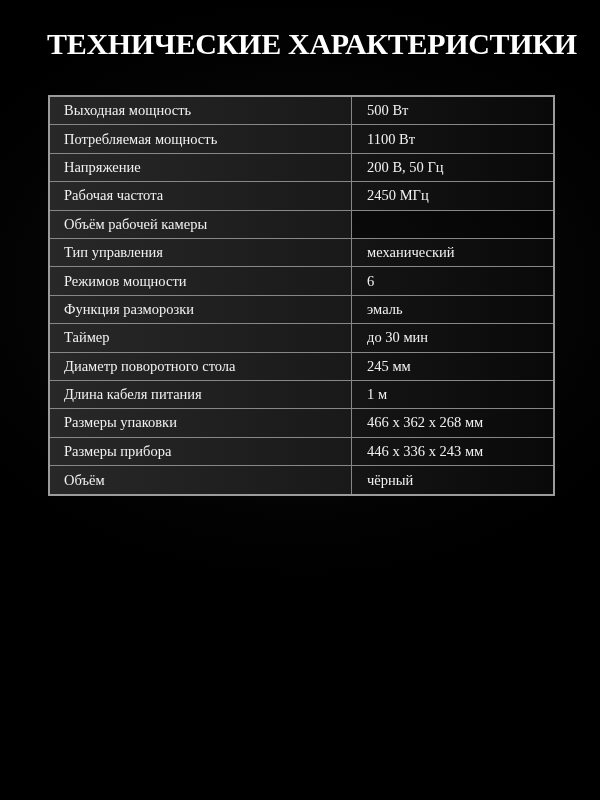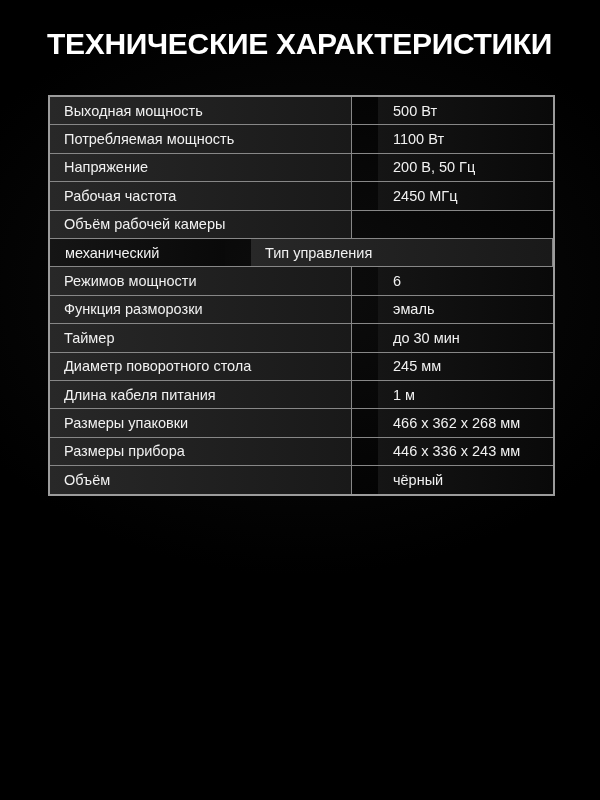--- a/index.html
+++ b/index.html
@@ -6,21 +6,21 @@
     margin: 0;
     padding: 0;
     background: #000;
   }
   .canvas {
     position: relative;
     width: 600px;
     height: 800px;
     overflow: hidden;
     background: radial-gradient(ellipse 480px 360px at 50% 36%, #0d0d0d 0%, #000 80%);
-    font-family: Liberation Sans, sans-serif;
+    font-family: Liberation Serif, serif;
   }
   .title {
     position: absolute;
     left: 47px;
     top: 27px;
     margin: 0;
     font-size: 30px;
     line-height: 1.15;
     font-weight: 700;
     letter-spacing: -0.3px;
@@ -33,21 +33,20 @@
     top: 95px;
     width: 507px;
     box-sizing: border-box;
     border: 2px solid #9c9c9c;
   }
   .row {
     display: flex;
     height: 28.4px;
     box-sizing: border-box;
     border-bottom: 1px solid #878787;
-    gap: 26px;
   }
   .row:last-child {
     border-bottom: none;
   }
   .cell {
     display: flex;
     align-items: center;
     box-sizing: border-box;
     font-size: 14.5px;
     color: #f1f1f1;
@@ -91,22 +90,22 @@
   <div class="row">
     <div class="cell label">Рабочая частота</div>
     <div class="cell value">2450 МГц</div>
   </div>
 
   <div class="row">
     <div class="cell label">Объём рабочей камеры</div>
   </div>
 
   <div class="row">
+    <div class="cell label">Тип управления</div>
     <div class="cell value">механический</div>
-    <div class="cell label">Тип управления</div>
   </div>
 
   <div class="row">
     <div class="cell label">Режимов мощности</div>
     <div class="cell value">6</div>
   </div>
 
   <div class="row">
     <div class="cell label">Функция разморозки</div>
     <div class="cell value">эмаль</div>

